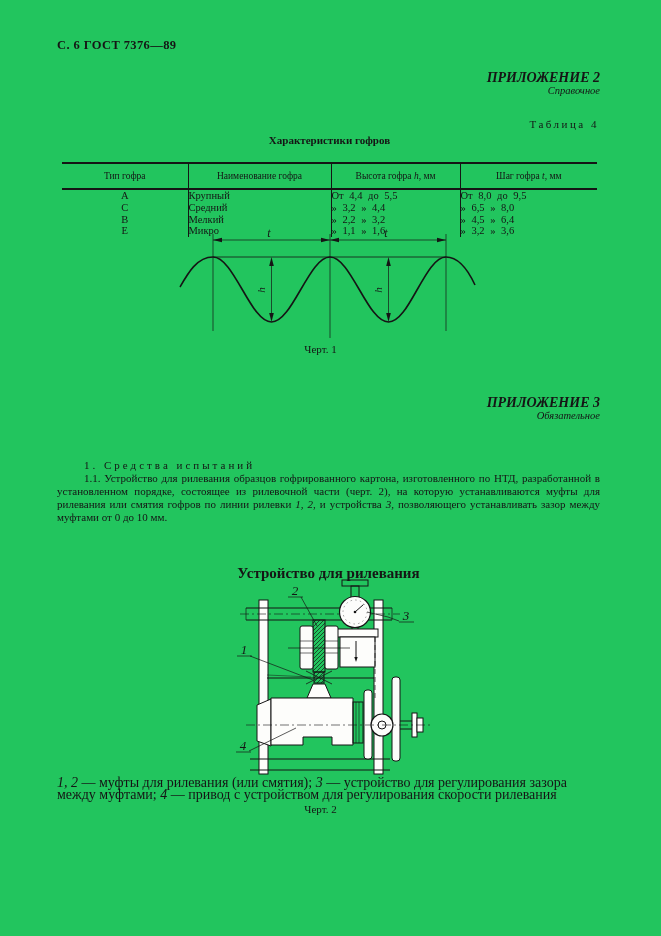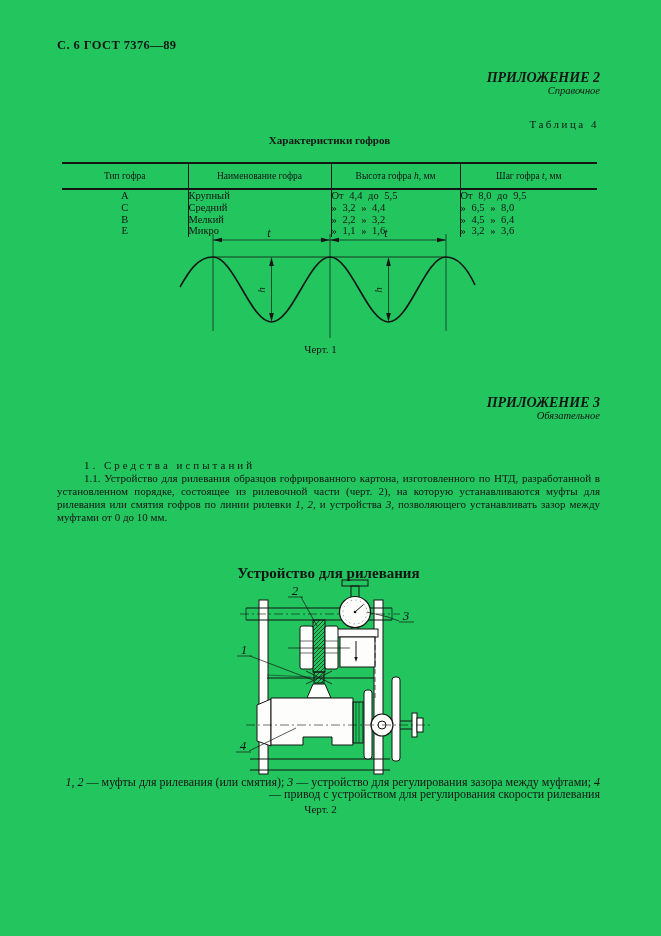--- a/index.html
+++ b/index.html
@@ -22,21 +22,21 @@
   td.c2{padding-left:46px;}
   td.c3,td.c4{padding-left:21px;word-spacing:3px;}
   .fig-caption{left:49px;width:543px;text-align:center;font-size:11px;}
   .method-title{left:57px;top:439px;width:543px;text-align:center;font-weight:bold;
                 font-size:12px;letter-spacing:.2px;}
   .bodytext{left:57px;top:459px;width:543px;font-size:11px;line-height:12.9px;text-align:justify;}
   .bodytext p{margin:0;text-indent:27px;}
   .spaced{letter-spacing:3px;}
   .it{font-style:italic;}
   .fig2-title{left:57px;top:565px;width:543px;text-align:center;font-weight:bold;font-size:15px;}
-  .fig2-cap{left:57px;top:777px;width:543px;text-align:right;font-size:12px;line-height:11.5px;}
+  .fig2-cap{left:57px;top:777px;width:543px;text-align:left;font-size:14px;line-height:11.5px;}
   svg{overflow:visible;}
   svg text{font-family:"Liberation Serif", serif;}
 </style>
 </head>
 <body>
 
 <div class="page">
 
   <div class="abs doc-header">С. 6 ГОСТ 7376—89</div>
 

